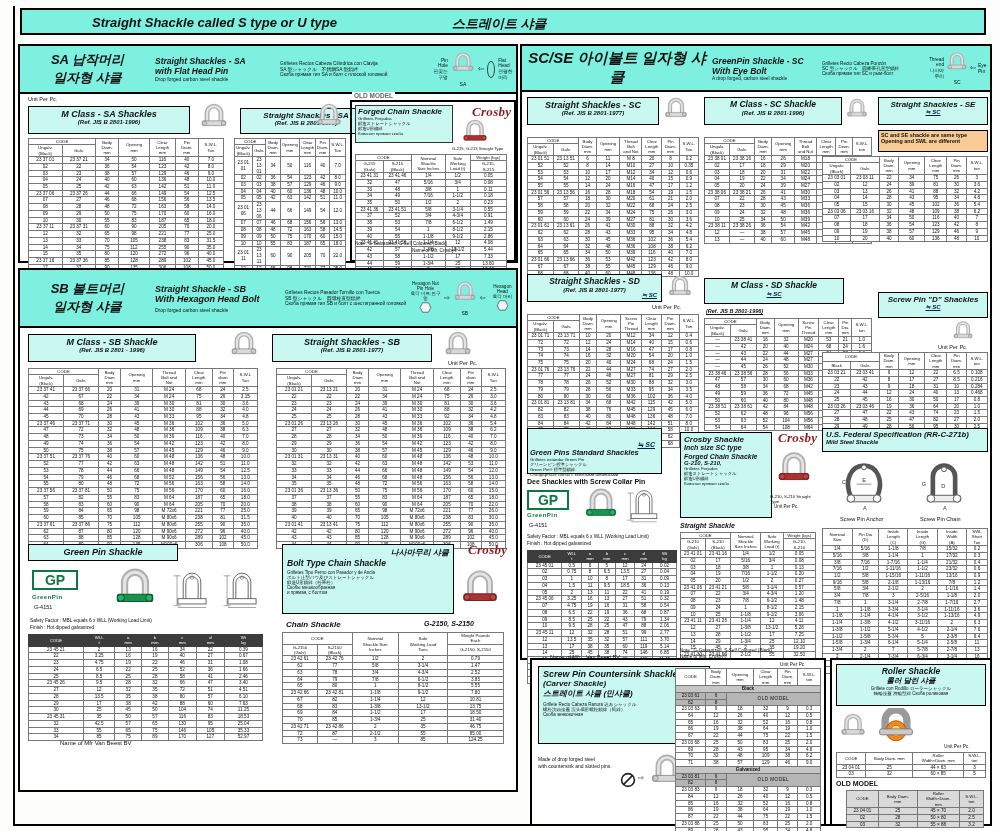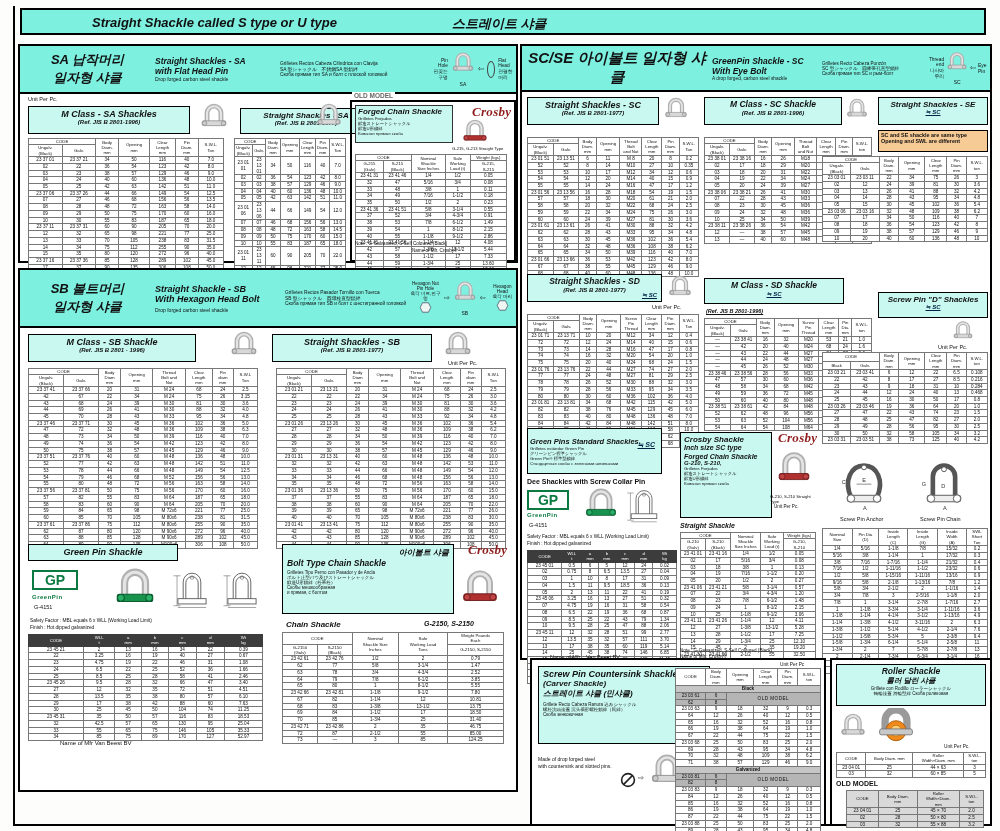--- a/index.html
+++ b/index.html
@@ -1691,21 +1691,21 @@
             <td>23 03 51</td>
             <td>38</td>
             <td>73</td>
             <td>125</td>
             <td>40</td>
             <td>4.2</td>
           </tr>
         </tbody>
       </table>
 
-    <div class="abs" style="left:5px;top:336px;width:135px;height:46px;background:#c9f8f1;border:1.5px solid #000;box-sizing:border-box;padding:8px 2px">
+    <div class="abs" style="left:5px;top:336px;width:135px;height:46px;background:#c9f8f1;border:1.5px solid #000;box-sizing:border-box;padding:19px 2px">
       <div class="bi" style="font-size:7.5px">Green Pins Standard Shackles</div>
       <div style="font-size:4.3px">Grilletes estándar Green Pin</div>
       <div style="font-size:4.3px">グリーンピン標準シャックル</div>
       <div style="font-size:4.3px">Green Pin® 標準型鎖絆</div>
       <div style="font-size:4.3px">Стандартные скобы с зелеными шпильками</div>
       <span class="bi abs" style="right:6px;top:12px;font-size:7px;text-decoration:underline;color:#024">≒ SC</span>
     </div>
     <div class="abs" style="left:5px;top:386px;font-size:7px;font-weight:bold">Dee Shackles with Screw Collar Pin</div>
     <div class="abs gp-logo" style="left:5px;top:398px;width:38px">
         <span class="g1">GP</span>
@@ -2067,20 +2067,24 @@
             <td>23 41 60</td>
             <td>2-1/2</td>
             <td>55</td>
             <td>32.50</td>
           </tr>
         </tbody>
       </table>
     <span class="note" style="left:158px;top:556px">Note : G-Galvanized, S-Self Coloured (Black)</span>
     <span class="note" style="left:158px;top:562px">Name of Mfr.:  Crosby®</span>
 
+    <div class="abs" style="left:300px;top:336px;width:166px;height:24px;background:#c9f8f1;border:1.5px solid #000;box-sizing:border-box;padding:1px 3px">
+      <div class="bi" style="font-size:7.8px">U.S. Federal Specification (RR-C-271b)</div>
+      <div class="bi" style="font-size:6px">Mild Steel Shackle</div>
+    </div>
     <span class="shk abs" style="left:316px;top:366px;width:52px;height:56px"><svg viewBox="0 0 56 60">
           <path d="M14 42 C6 24 14 8 28 8 C42 8 50 24 42 42" fill="none" stroke="#555" stroke-width="5"></path>
           <circle cx="28" cy="10" r="2.6" fill="#fff" stroke="#555"></circle>
           <rect x="10" y="40" width="36" height="7" rx="2" fill="#eee" stroke="#555"></rect>
           <circle cx="14" cy="43.5" r="4" fill="#fff" stroke="#555"></circle>
           <circle cx="42" cy="43.5" r="4" fill="#fff" stroke="#555"></circle>
           <path d="M20 28 h16" stroke="#555" stroke-width=".7"></path>
           <text x="26" y="26" font-size="6" fill="#333">E</text>
           <text x="4" y="28" font-size="6" fill="#333">C</text>
           <text x="27" y="56" font-size="6" fill="#333">A</text>
@@ -3063,21 +3067,21 @@
             <td>89</td>
             <td>170</td>
             <td>127</td>
             <td>52.97</td>
           </tr>
         </tbody>
       </table>
     <span class="abs" style="left:40px;top:412px;font-size:6px">Name of Mfr    Van Beest BV</span>
 
     <div class="abs" style="left:262px;top:216px;width:172px;height:70px;background:#c9f8f1;border:1.5px solid #000;box-sizing:border-box;padding:2px 4px">
-      <div class="bi" style="font-size:8px;text-align:right">아이볼트 샤클</div>
+      <div class="bi" style="font-size:8px;text-align:right">나사마무리 샤클</div>
       <div class="bi" style="font-size:8.5px">Bolt Type Chain Shackle</div>
       <div style="font-size:4.5px;margin-top:2px">Grilletes Tipo Perno con Pasador y de Ancla</div>
       <div style="font-size:4.5px">ボルト止型バウ及びストレートシャックル</div>
       <div style="font-size:4.5px">鍛造U形鎖絆（栓帯栓）</div>
       <div style="font-size:4.5px">Скобы мешкообразная</div>
       <div style="font-size:4.5px">и прямая, с болтом</div>
     </div>
     <span class="crosby abs" style="left:448px;top:214px">Crosby</span>
     <span class="shk abs" style="left:440px;top:240px;width:40px;height:44px"><svg viewBox="0 0 40 46">
           <path d="M10 29 V16 a10 10 0 0 1 20 0 V29" fill="none" stroke="#b0b0b0" stroke-width="7"></path>

